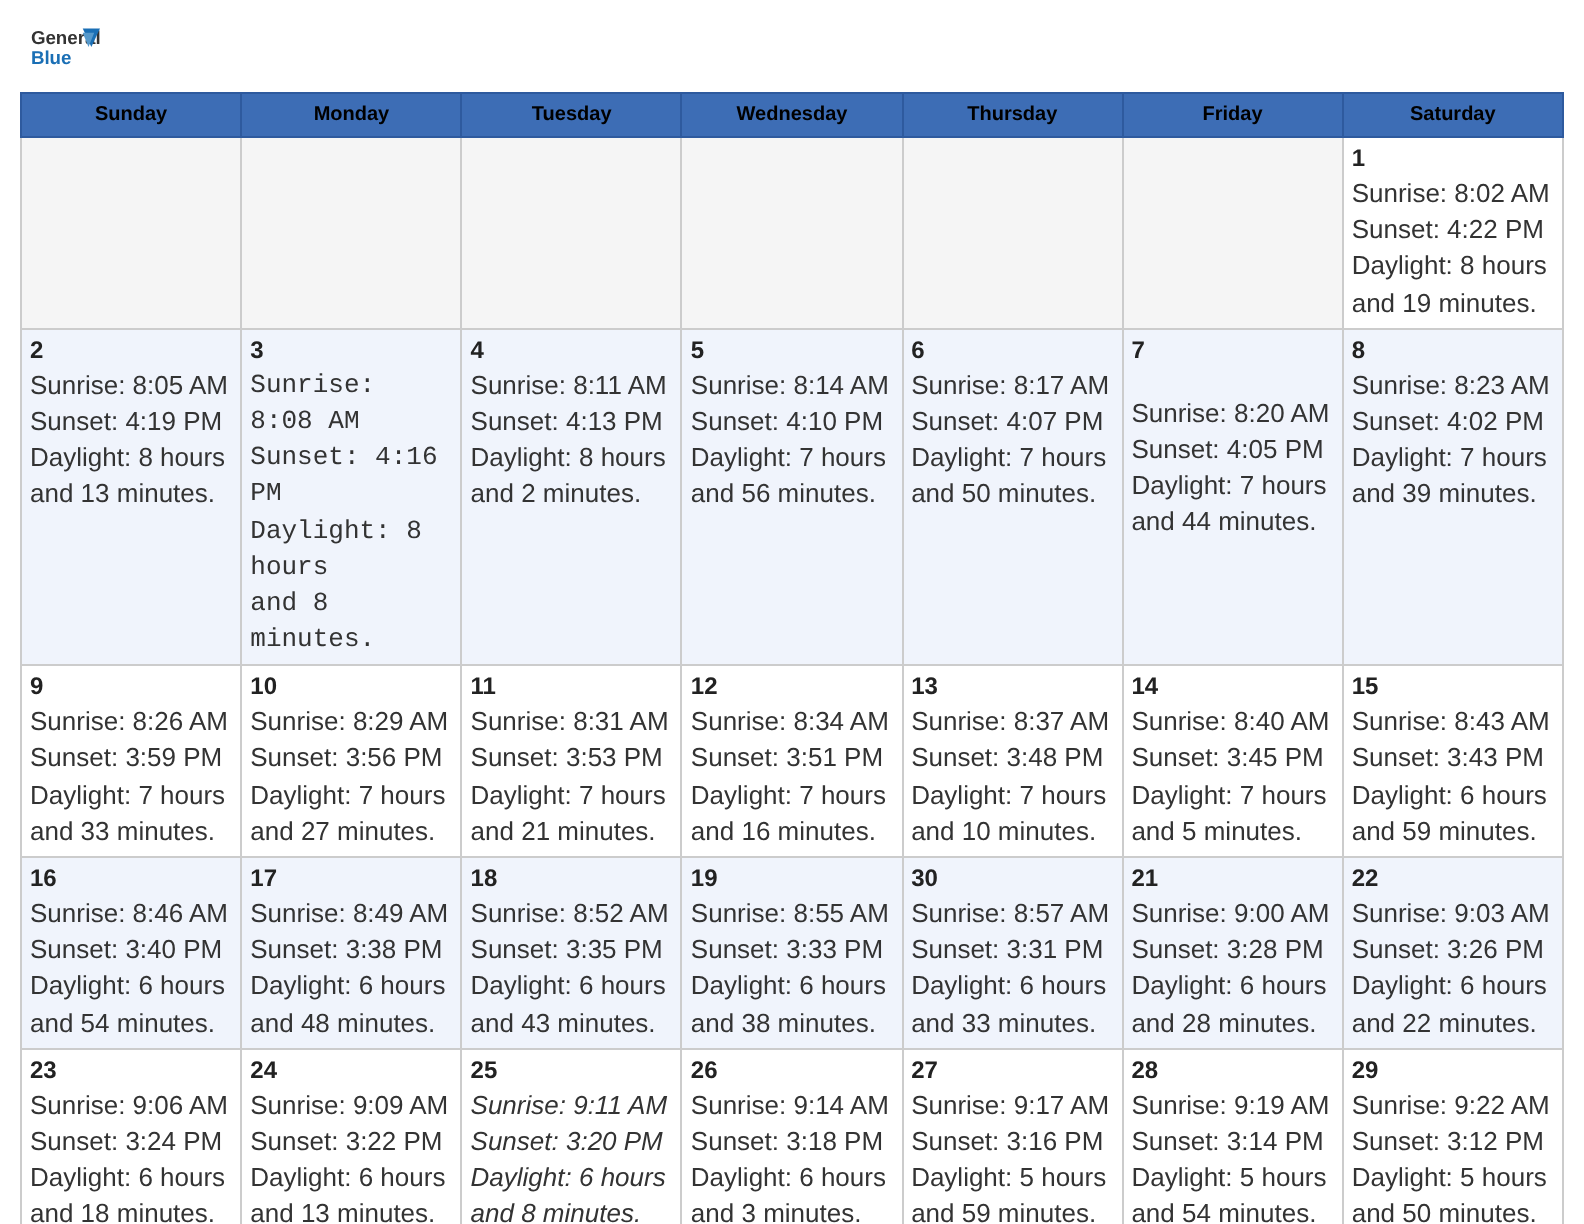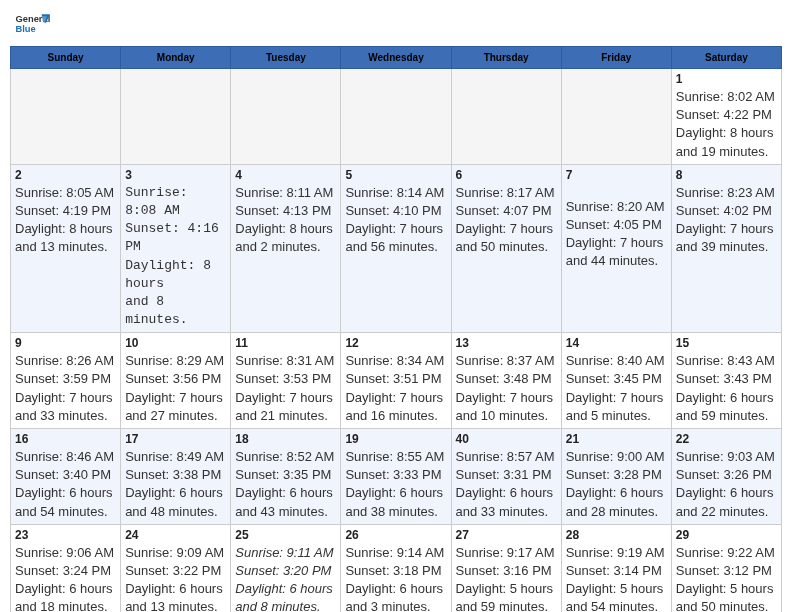--- a/index.html
+++ b/index.html
@@ -256,21 +256,21 @@
 and 43 minutes.</div>
         </td>
         <td>
           <span class="day-number">19</span>
           <div class="day-info" style="white-space: pre-line;">Sunrise: 8:55 AM
 Sunset: 3:33 PM
 Daylight: 6 hours
 and 38 minutes.</div>
         </td>
         <td>
-          <span class="day-number">40</span>
+          <span class="day-number">30</span>
           <div class="day-info" style="white-space: pre-line;">Sunrise: 8:57 AM
 Sunset: 3:31 PM
 Daylight: 6 hours
 and 33 minutes.</div>
         </td>
         <td>
           <span class="day-number">21</span>
           <div class="day-info" style="white-space: pre-line;">Sunrise: 9:00 AM
 Sunset: 3:28 PM
 Daylight: 6 hours

